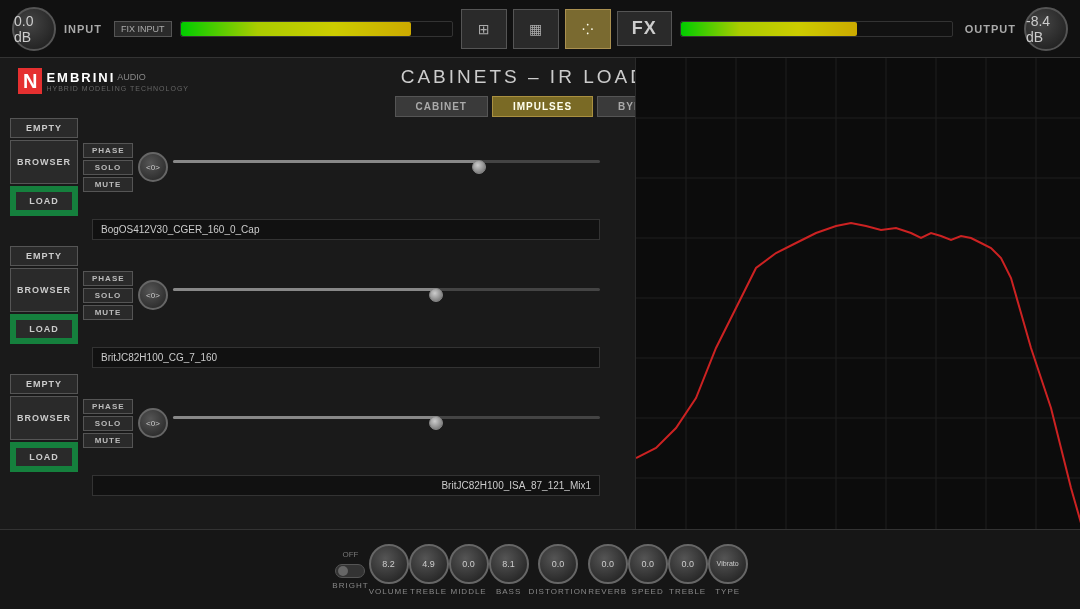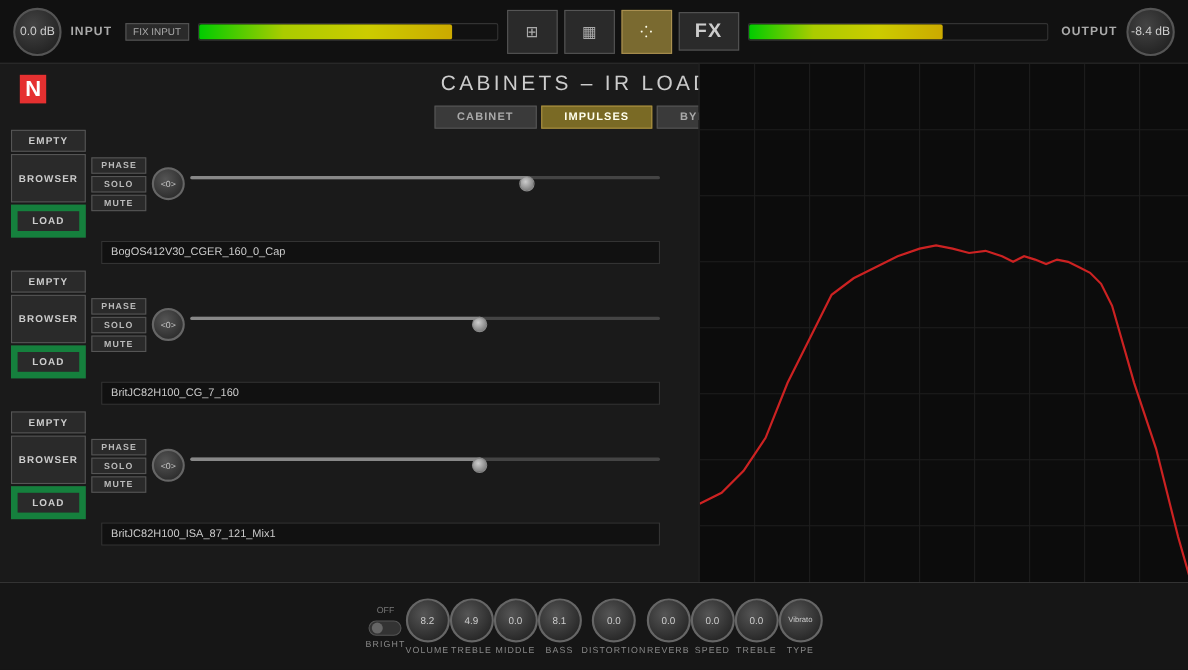--- a/index.html
+++ b/index.html
@@ -24,21 +24,21 @@
     }
     .db-knob {
       width: 44px;
       height: 44px;
       border-radius: 50%;
       border: 2px solid #555;
       background: radial-gradient(circle at 40% 35%, #444, #1a1a1a);
       display: flex;
       align-items: center;
       justify-content: center;
-      font-size: 11px;
+      font-size: 14px;
       color: #ccc;
       flex-shrink: 0;
     }
     .input-label {
       color: #aaa;
       font-size: 11px;
       font-weight: bold;
       letter-spacing: 1px;
       margin-right: 4px;
     }
@@ -296,20 +296,27 @@
   <div class="db-knob">
     <span>-8.4 dB</span>
   </div>
 </div>
 
 <div style="position:relative; height: 471px; background: #1a1a1a;">
 
   <div style="position:absolute; left:18px; top:10px;">
     <div style="display:flex; align-items:center; gap:4px;">
       <div style="background:#e53030; color:#fff; font-size:20px; font-weight:900; padding:1px 5px; line-height:1.2;">N</div>
+      <div>
+        <div style="display:flex; gap:0;">
+          <span style="color:#fff; font-size:13px; font-weight:bold; letter-spacing:2px;">EMBRINI</span>
+          <span style="color:#888; font-size:9px; margin-left:2px; margin-top:2px;">AUDIO</span>
+        </div>
+        <div style="color:#666; font-size:7px; letter-spacing:1px;">HYBRID MODELING TECHNOLOGY</div>
+      </div>
     </div>
   </div>
 
   <div style="position:absolute; left:50%; transform:translateX(-50%); top:8px; text-align:center; width:320px;">
     <div style="color:#ccc; font-size:19px; font-weight:300; letter-spacing:3px;">CABINETS – IR LOADER</div>
     <div style="display:flex; gap:4px; margin-top:8px; justify-content:center;">
       <button class="tab-btn normal">CABINET</button>
       <button class="tab-btn active">IMPULSES</button>
       <button class="tab-btn normal">BYPASS</button>
     </div>
@@ -384,21 +391,21 @@
         <div class="knob-small">
           <span>&lt;0&gt;</span>
         </div>
         <div style="flex:1; position:relative; height:14px;">
           <div class="slider-track">
             <div class="slider-fill" style="width:62%;"></div>
           </div>
           <div class="slider-thumb" style="left:60%;"></div>
         </div>
       </div>
-      <div style="background:#111; border:1px solid #333; color:#ccc; font-size:10px; padding:4px 8px; margin-left:82px; width:calc(100% - 82px);">BritJC82H100_ISA_87_121_Mix1</div>
+      <div style="background:#111; border:1px solid #333; color:#ccc; font-size:10px; padding:4px 8px; margin-left:82px; width:calc(100% - 82px);text-align:right;">BritJC82H100_ISA_87_121_Mix1</div>
     </div>
   </div>
 
   <div style="position:absolute; right:0; top:0; width:445px; height:471px; background:#0c0c0c; border-left:1px solid #2a2a2a; overflow:hidden;">
     <svg width="445" height="471">
 
       <line x1="50" y1="0" x2="50" y2="471" stroke="#1e1e1e" stroke-width="1"></line>
       <line x1="100" y1="0" x2="100" y2="471" stroke="#1e1e1e" stroke-width="1"></line>
       <line x1="150" y1="0" x2="150" y2="471" stroke="#1e1e1e" stroke-width="1"></line>
       <line x1="200" y1="0" x2="200" y2="471" stroke="#1e1e1e" stroke-width="1"></line>

